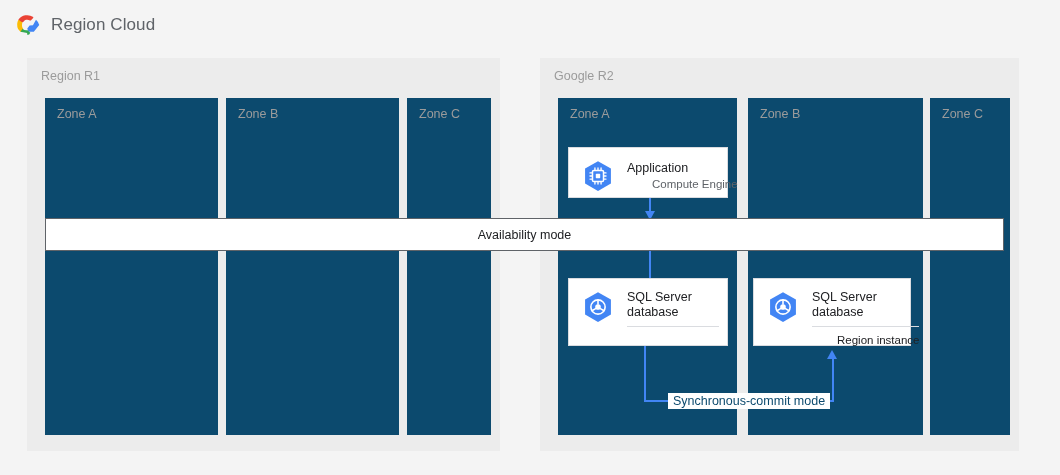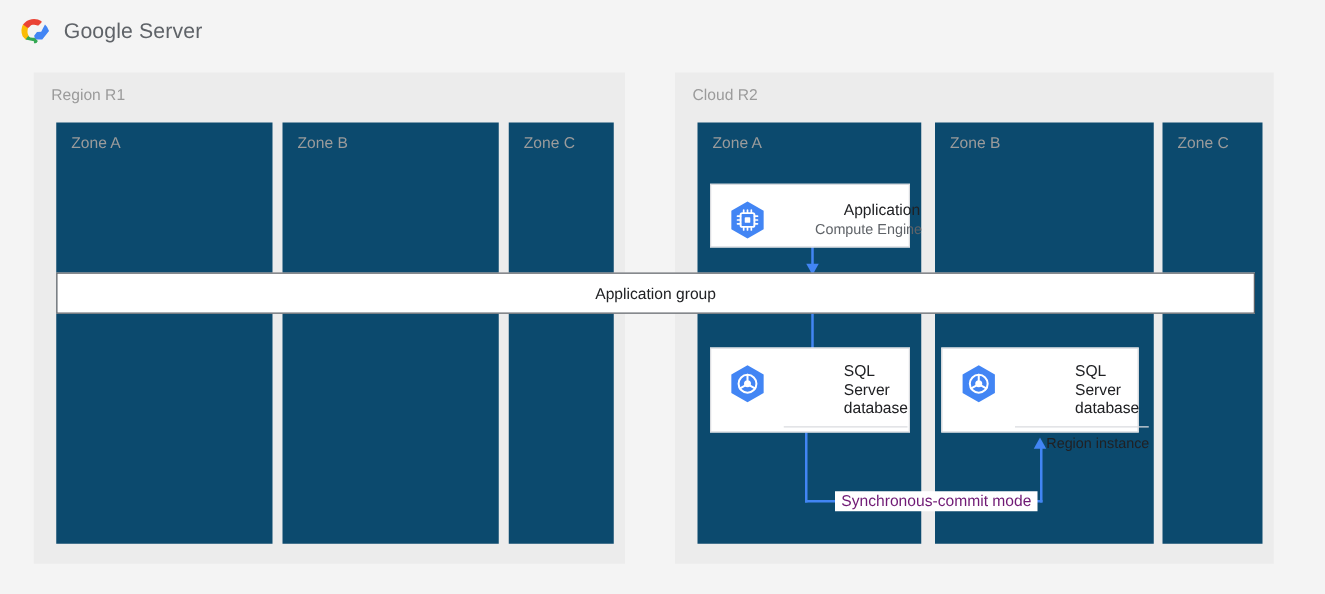--- a/index.html
+++ b/index.html
@@ -117,21 +117,20 @@
     display: flex;
     flex-direction: column;
     justify-content: space-between;
   }
   .card-title {
     font-size: 12.5px;
     line-height: 14.5px;
     color: #202124;
     padding-top: 11px;
     white-space: pre-line;
-    margin-left: 48px;
   }
   .card-divider {
     height: 1px;
     background: #dadce0;
     margin: 7px 0 0 0;
   }
   .card-sub {
     font-size: 11.5px;
     line-height: 14px;
     color: #202124;
@@ -167,59 +166,59 @@
   .arrow-up {
     position: absolute;
     width: 0; height: 0;
     border-left: 5.5px solid transparent;
     border-right: 5.5px solid transparent;
     border-bottom: 9px solid #4285f4;
   }
   .conn-label {
     position: absolute;
     font-size: 12.5px;
-    color: #701a75;
+    color: #0c4a6e;
     background: #ffffff;
     padding: 1px 5px;
     white-space: nowrap;
     z-index: 7;
   }
 </style>
 </head>
 <body>
 
 <div class="header">
   <svg class="logo-mark" viewBox="0 0 48 48" aria-hidden="true">
     <path fill="#ea4335" d="M29.4 15.6l1.6.03 4.4-4.4.22-1.87A19.86 19.86 0 0 0 8.1 14.2l3.74 5.28 4.5-.74 3.25-3.25s4.6-2.5 9.8.11z"></path>
     <path fill="#4285f4" d="M40.6 14.2a19.8 19.8 0 0 1 5.97 9.6l-10 12.45-7.2.09-3.33-.14-1.47-5.6 4.2-5.48 6.2-.5z"></path>
     <path fill="#fbbc05" d="M11.9 36.3l-4.4-5.1A19.8 19.8 0 0 1 8.1 14.2l7.5 5.3s-2.4 6.8 1.3 11.4l-2.1 5.4z"></path>
     <path fill="#34a853" d="M24.3 38.9l-12.4-2.6 3.9-5.4a10.3 10.3 0 0 0 9.2 2.6l5.1 4.8-2.1 3.2a19.9 19.9 0 0 1-3.7.37z"></path>
     <path fill="#4285f4" d="M24 8.3c4.5 0 8.6 1.6 11.8 4.2l-5.5 5.5a11.7 11.7 0 0 0-6.3-1.8c-5 0-9.3 3.1-11 7.5l-6.1-4.7A19.9 19.9 0 0 1 24 8.3z" opacity="0"></path>
     <path fill="#4285f4" d="M24.5 39.3c5.4 0 10.2-2.2 13.6-5.8l-6.4-5a12 12 0 0 1-7.2 2.3c-1.1 0-2.2-.15-3.2-.44l-1.6 6.2c1.5.48 3.1.74 4.8.74z" opacity="0"></path>
   </svg>
-  <span class="logo-text">Google Server</span>
+  <span class="logo-text">Region Cloud</span>
 </div>
 
 <div class="canvas">
 
   <div class="region" style="left:27px; top:8px; width:473px; height:393px;">
     <span class="region-label">Region R1</span>
   </div>
   <div class="zone" style="left:45px; top:48px; width:173px; height:337px;">
     <span class="zone-label">Zone A</span>
   </div>
   <div class="zone" style="left:226px; top:48px; width:173px; height:337px;">
     <span class="zone-label">Zone B</span>
   </div>
   <div class="zone" style="left:407px; top:48px; width:84px; height:337px;">
     <span class="zone-label">Zone C</span>
   </div>
 
   <div class="region" style="left:540px; top:8px; width:479px; height:393px;">
-    <span class="region-label">Cloud R2</span>
+    <span class="region-label">Google R2</span>
   </div>
   <div class="zone" style="left:558px; top:48px; width:179px; height:337px;">
     <span class="zone-label">Zone A</span>
   </div>
   <div class="zone" style="left:748px; top:48px; width:175px; height:337px;">
     <span class="zone-label">Zone B</span>
   </div>
   <div class="zone" style="left:930px; top:48px; width:80px; height:337px;">
     <span class="zone-label">Zone C</span>
   </div>
@@ -236,21 +235,21 @@
 
   <div class="conn" style="left:644px; top:296px; width:196px; height:62px;">
     <div class="conn-line-v" style="left:0; top:0; height:56px;"></div>
     <div class="conn-line-h" style="left:0; top:54px; width:190px;"></div>
     <div class="conn-line-v" style="left:188px; top:12px; height:44px;"></div>
     <div class="arrow-up" style="left:183px; top:4px;"></div>
   </div>
   <div class="conn-label" style="left:668px; top:343px;">Synchronous-commit mode</div>
 
   <div class="availability-bar" style="left:45px; top:168px; width:959px; height:33px;">
-    <span>Application group</span>
+    <span>Availability mode</span>
   </div>
 
   <div class="card card--single" style="left:568px; top:97px; width:160px; height:51px;">
     <svg class="card-icon" viewBox="0 0 40 40" aria-hidden="true">
       <polygon points="20,2.5 35.2,11.25 35.2,28.75 20,37.5 4.8,28.75 4.8,11.25" fill="#4285f4"></polygon>
       <rect x="13.5" y="13.5" width="13" height="13" rx="1.6" fill="none" stroke="#ffffff" stroke-width="1.8"></rect>
       <rect x="17.4" y="17.4" width="5.2" height="5.2" rx="0.8" fill="#ffffff"></rect>
       <g stroke="#ffffff" stroke-width="1.6" stroke-linecap="round">
         <line x1="16.4" y1="10.6" x2="16.4" y2="13.4"></line>
         <line x1="20" y1="10.6" x2="20" y2="13.4"></line>

